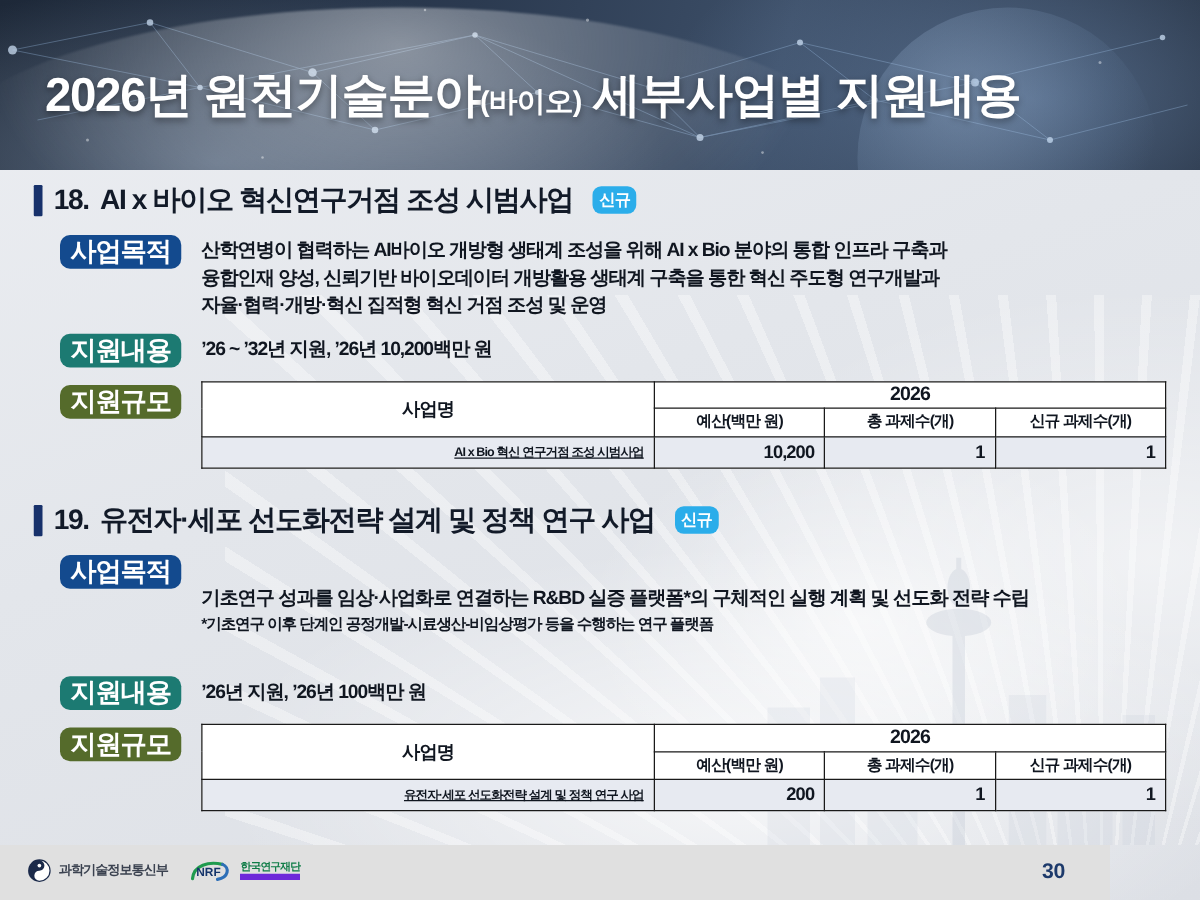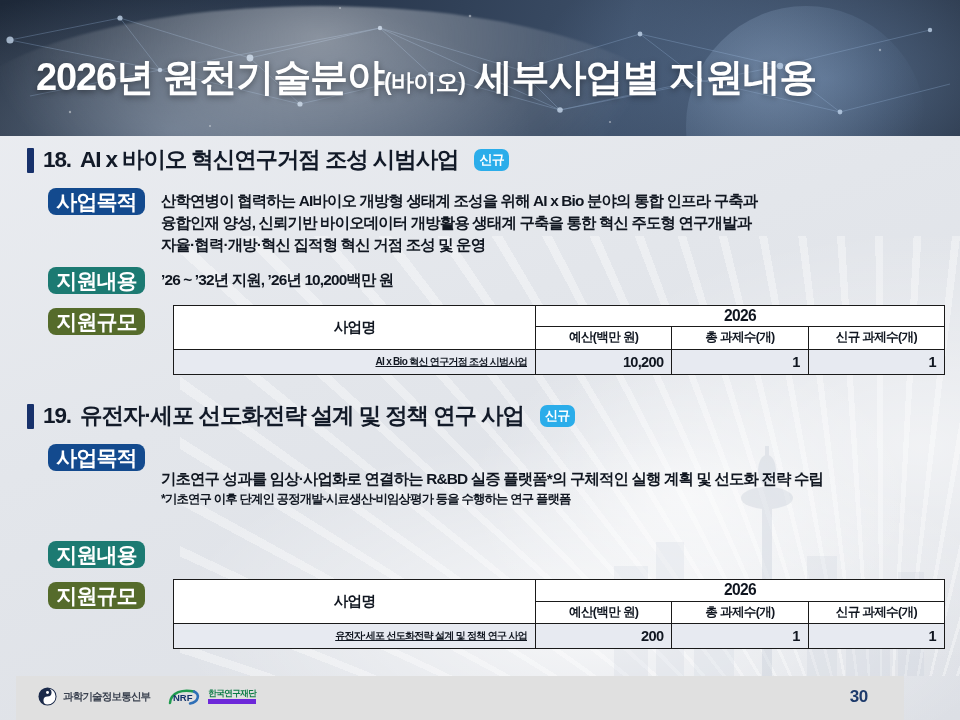--- a/index.html
+++ b/index.html
@@ -185,21 +185,21 @@
     letter-spacing: -0.85px;
     line-height: 1.5;
     white-space: pre-line;
   }
 
   .row-purpose { margin-top: 12px; }
   .row-support { margin-top: 11px; }
   .row-scale   { margin-top: 14px; }
 
   
-  .tbl-wrap { margin-left: 28px; margin-top: -3px; }
+  .tbl-wrap { margin-left: 16px; margin-top: -3px; }
   table.grid {
     border-collapse: collapse;
     width: 772px;
     table-layout: fixed;
     background: #ffffff;
   }
   table.grid th, table.grid td {
     border: 1.3px solid #1a1a1a;
     font-weight: 700;
     color: #101620;
@@ -209,21 +209,21 @@
   th.c-name { width: 345px; height: 43px; font-size: 14.6px; }
   th.c-year { height: 20px; font-size: 15.6px; letter-spacing: -0.2px; }
   th.c-sub  { height: 21px; font-size: 12.6px; }
   td.d-name { height: 24px; font-size: 10px; text-align: right; text-decoration: underline; }
   td.d-num  { height: 24px; font-size: 14.6px; text-align: right; letter-spacing: -0.2px; }
   tr.data-row td { background: #e7eaf1; }
 
   
   .footer {
     position: absolute;
-    left: 16px; bottom: 0;
+    left: 0; bottom: 0;
     width: 888px;
     height: 44px;
     background: #e0e0e0;
   }
   .logos {
     position: absolute;
     left: 22px; top: 11px;
     display: flex;
     align-items: center;
     gap: 18px;
@@ -381,20 +381,21 @@
     <div class="row row-purpose">
       <span class="pill purpose">사업목적</span>
       <div class="row-body">
         <span>기초연구 성과를 임상·사업화로 연결하는 R&amp;BD 실증 플랫폼*의 구체적인 실행 계획 및 선도화 전략 수립</span>
         <span class="row-note">*기초연구 이후 단계인 공정개발-시료생산-비임상평가 등을 수행하는 연구 플랫폼</span>
       </div>
     </div>
 
     <div class="row row-support">
       <span class="pill support">지원내용</span>
+      <div class="row-body">’26년 지원, ’26년 100백만 원</div>
     </div>
 
     <div class="row row-scale">
       <span class="pill scale">지원규모</span>
       <div class="tbl-wrap">
         <table class="grid">
           <tbody>
             <tr>
               <th class="c-name" rowspan="2">사업명</th>
               <th class="c-year" colspan="3">2026</th>

